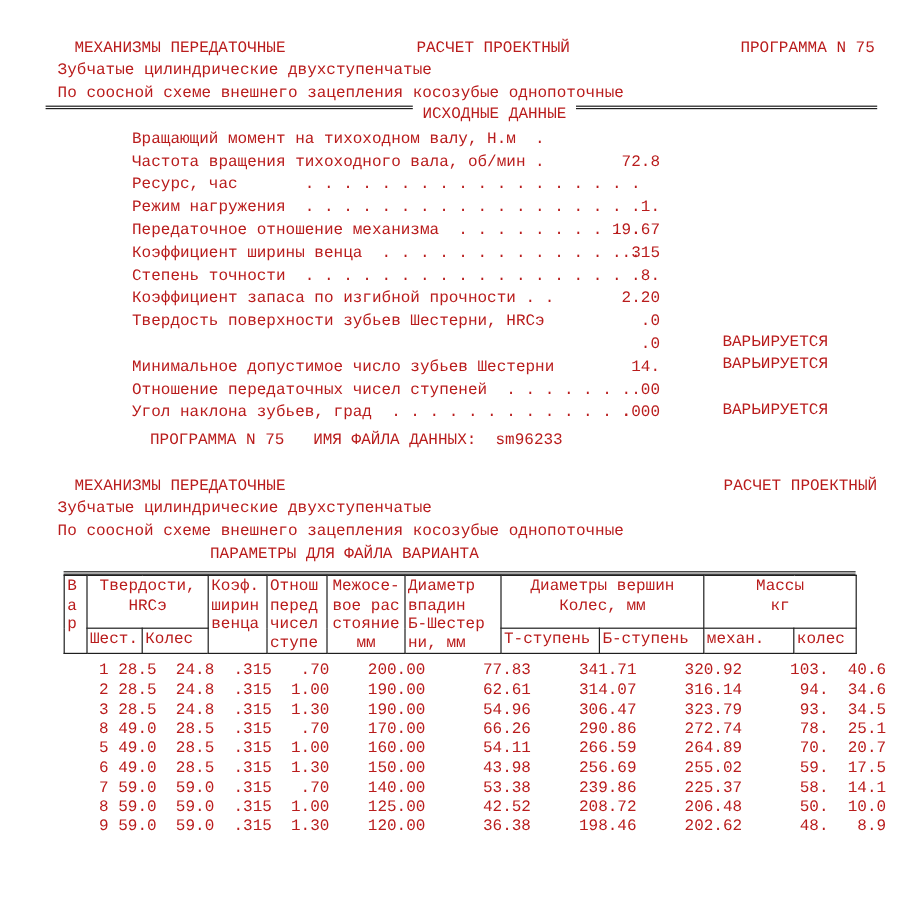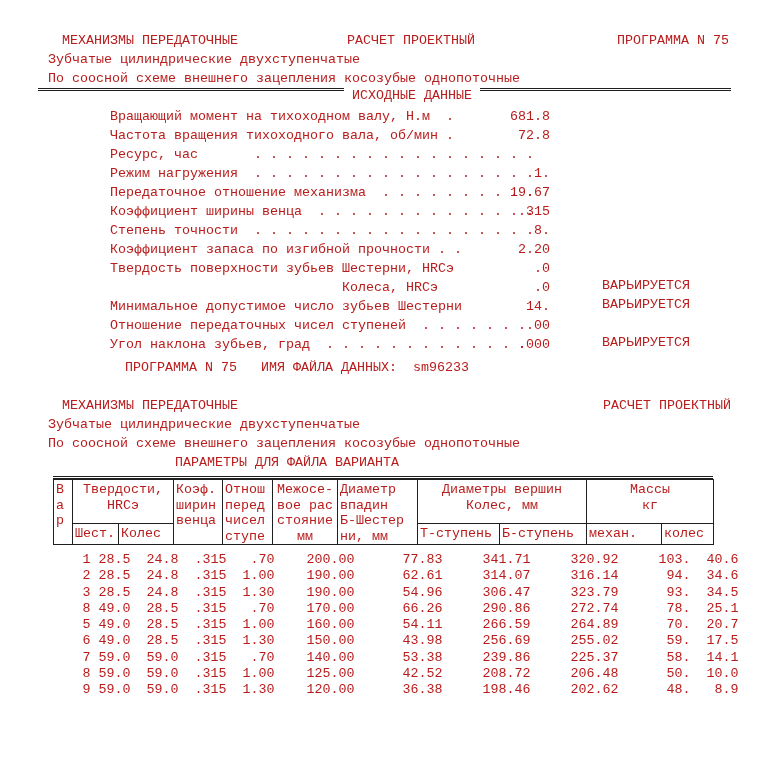--- a/index.html
+++ b/index.html
@@ -69,21 +69,20 @@
 
   <div class="banner">
     <div class="rule left"></div>
     <div class="banner-text">ИСХОДНЫЕ ДАННЫЕ</div>
     <div class="rule right"></div>
   </div>
 
   <div>
     <div class="param">
         <span class="lbl">Вращающий момент на тихоходном валу, Н.м  .</span>
-        <span class="val">681.8</span>
         <span class="flg"></span>
       </div>
     <div class="param">
         <span class="lbl">Частота вращения тихоходного вала, об/мин .</span>
         <span class="val">72.8</span>
         <span class="flg"></span>
       </div>
     <div class="param">
         <span class="lbl">Ресурс, час       . . . . . . . . . . . . . . . . . .</span>
         <span class="flg"></span>
@@ -112,21 +111,20 @@
         <span class="lbl">Коэффициент запаса по изгибной прочности . .</span>
         <span class="val">2.20</span>
         <span class="flg"></span>
       </div>
     <div class="param">
         <span class="lbl">Твердость поверхности зубьев Шестерни, HRCэ</span>
         <span class="val">.0</span>
         <span class="flg">ВАРЬИРУЕТСЯ</span>
       </div>
     <div class="param">
-        <span class="lbl">                             Колеса, HRCэ</span>
         <span class="val">.0</span>
         <span class="flg">ВАРЬИРУЕТСЯ</span>
       </div>
     <div class="param">
         <span class="lbl">Минимальное допустимое число зубьев Шестерни</span>
         <span class="val">14.</span>
         <span class="flg"></span>
       </div>
     <div class="param">
         <span class="lbl">Отношение передаточных чисел ступеней  . . . . . . .</span>

